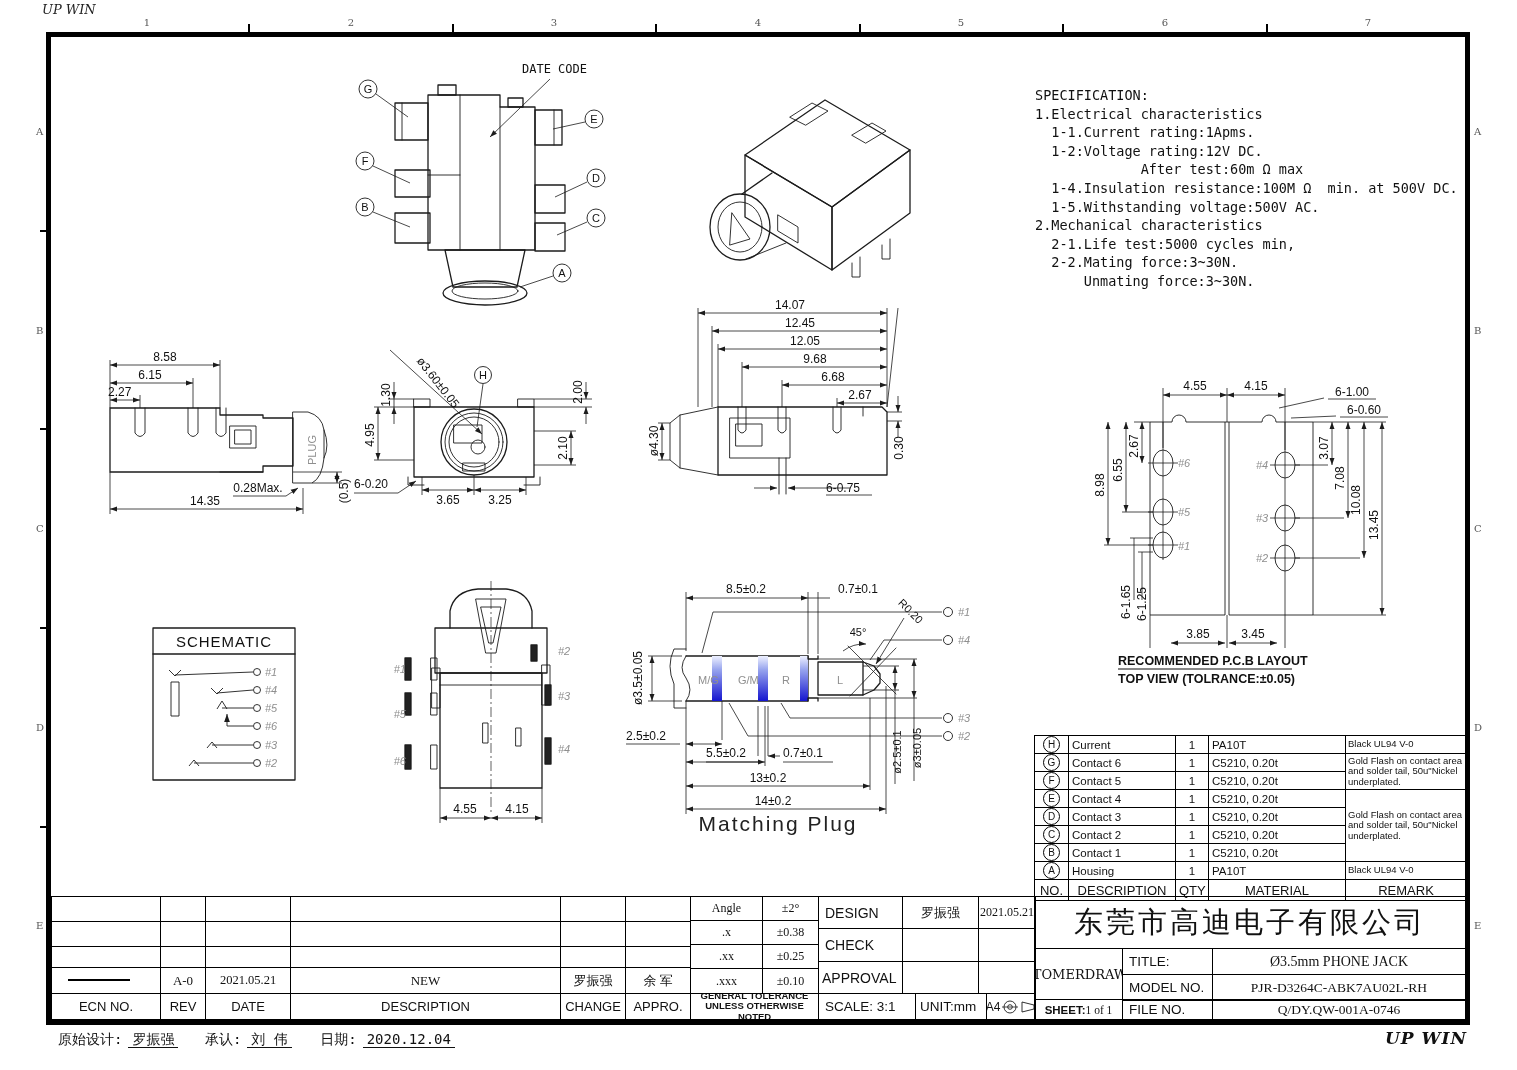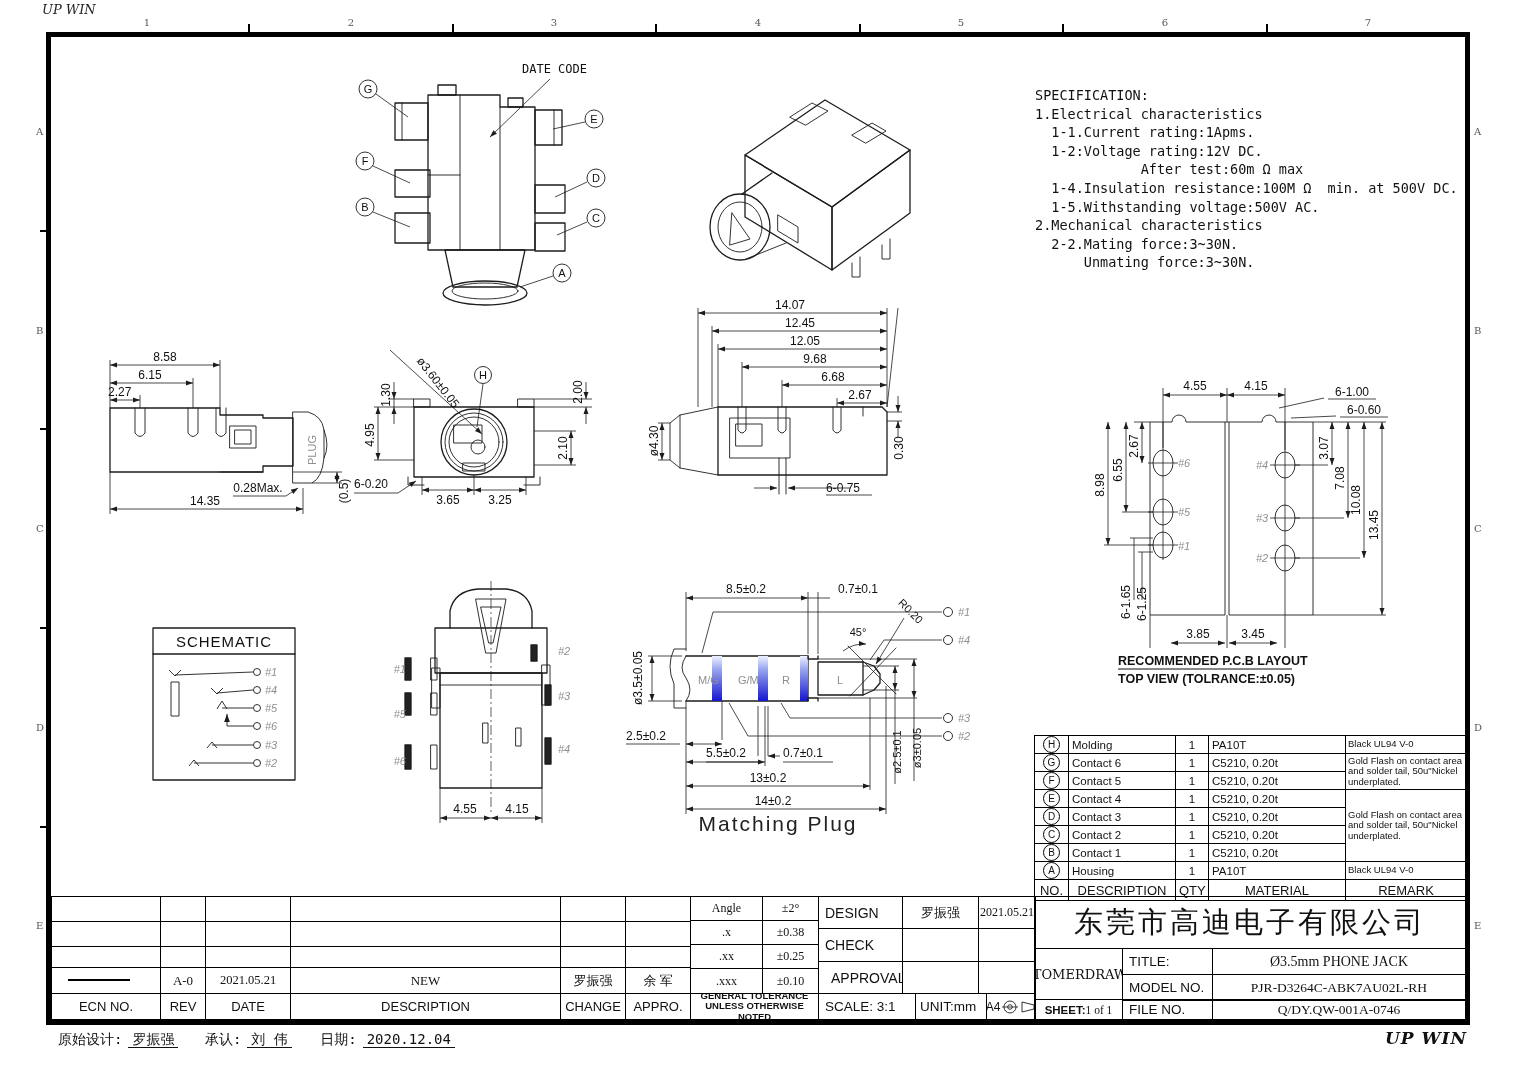--- a/index.html
+++ b/index.html
@@ -97,20 +97,21 @@
 
 <div class="spec">
   <div>SPECIFICATION:</div>
   <div>1.Electrical characteristics</div>
   <div>  1-1.Current rating:1Apms.</div>
   <div>  1-2:Voltage rating:12V DC.</div>
   <div>             After test:60m Ω max</div>
   <div>  1-4.Insulation resistance:100M Ω  min. at 500V DC.</div>
   <div>  1-5.Withstanding voltage:500V AC.</div>
   <div>2.Mechanical characteristics</div>
+  <div>  2-1.Life test:5000 cycles min,</div>
   <div>  2-2.Mating force:3~30N.</div>
   <div>      Unmating force:3~30N.</div>
 </div>
 
 <svg style="left:350px;top:55px" width="320" height="265">
   <text x="172" y="18" class="dim-t" style="font-family:'DejaVu Sans Mono',monospace">DATE CODE</text>
   <line x1="200" y1="24" x2="140" y2="82" class="dl" marker-end="url(#ar)"></line>
   <g class="ol">
     <path d="M78,40 L150,40 L150,52 L185,52 L185,195 L78,195 Z"></path>
     <rect x="88" y="30" width="18" height="10"></rect>
@@ -558,21 +559,21 @@
   <colgroup>
       <col style="width:34px">
       <col style="width:107px">
       <col style="width:33px">
       <col style="width:137px">
       <col style="width:121px">
     </colgroup>
   <tbody>
       <tr style="height:17.5px">
     <td style="text-align:center"><span class="circ">H</span></td>
-    <td>Molding</td>
+    <td>Current</td>
     <td style="text-align:center">1</td>
     <td>PA10T</td>
     <td class="rm">Black UL94 V-0</td>
   </tr>
   <tr style="height:17.5px">
     <td style="text-align:center"><span class="circ">G</span></td>
     <td>Contact 6</td>
     <td style="text-align:center">1</td>
     <td>C5210, 0.20t</td>
     <td class="rm" rowspan="2">Gold Flash on contact area and solder tail, 50u"Nickel underplated.</td>
@@ -669,21 +670,21 @@
   <div class="small">GENERAL TOLERANCE</div>
   <div class="small">UNLESS OTHERWISE NOTED</div>
 </div>
 
 <div class="tb left" style="left:818px;top:896px;width:85px;height:33px;font-size:14px">DESIGN</div>
 <div class="tb mono" style="left:902px;top:896px;width:77px;height:33px">罗振强</div>
 <div class="tb mono" style="left:978px;top:896px;width:58px;height:33px;font-size:12px">2021.05.21</div>
 <div class="tb left" style="left:818px;top:928px;width:85px;height:34px;font-size:14px">CHECK</div>
 <div class="tb" style="left:902px;top:928px;width:77px;height:34px"></div>
 <div class="tb" style="left:978px;top:928px;width:58px;height:34px"></div>
-<div class="tb left" style="left:818px;top:961px;width:85px;height:33px;font-size:14px;padding-left:12px">APPROVAL</div>
+<div class="tb left" style="left:818px;top:961px;width:85px;height:33px;font-size:14px;padding-left:3px">APPROVAL</div>
 <div class="tb" style="left:902px;top:961px;width:77px;height:33px"></div>
 <div class="tb" style="left:978px;top:961px;width:58px;height:33px"></div>
 <div class="tb left" style="left:818px;top:993px;width:98px;height:27px;font-size:13.5px">SCALE: 3:1</div>
 <div class="tb left" style="left:915px;top:993px;width:72px;height:27px;font-size:13.5px;padding-left:4px">UNIT:mm</div>
 <div class="tb" style="left:986px;top:993px;width:50px;height:27px;gap:2px">
   <span style="font-size:12px">A4</span>
   <svg width="34" height="16" style="position:static">
     <circle cx="8" cy="8" r="6" class="ol2"></circle>
       <circle cx="8" cy="8" r="2.3" class="ol2"></circle>
     <line x1="0" y1="8" x2="16" y2="8" class="dl"></line>

